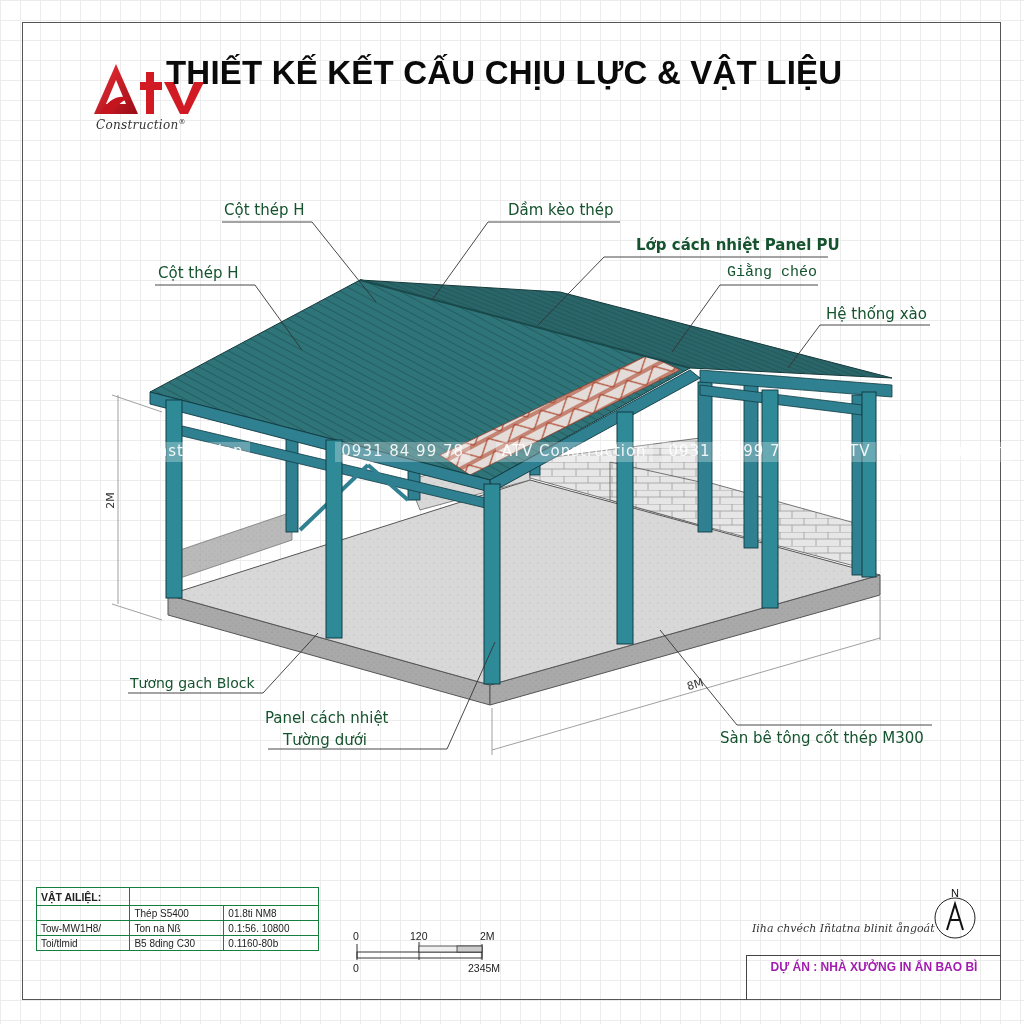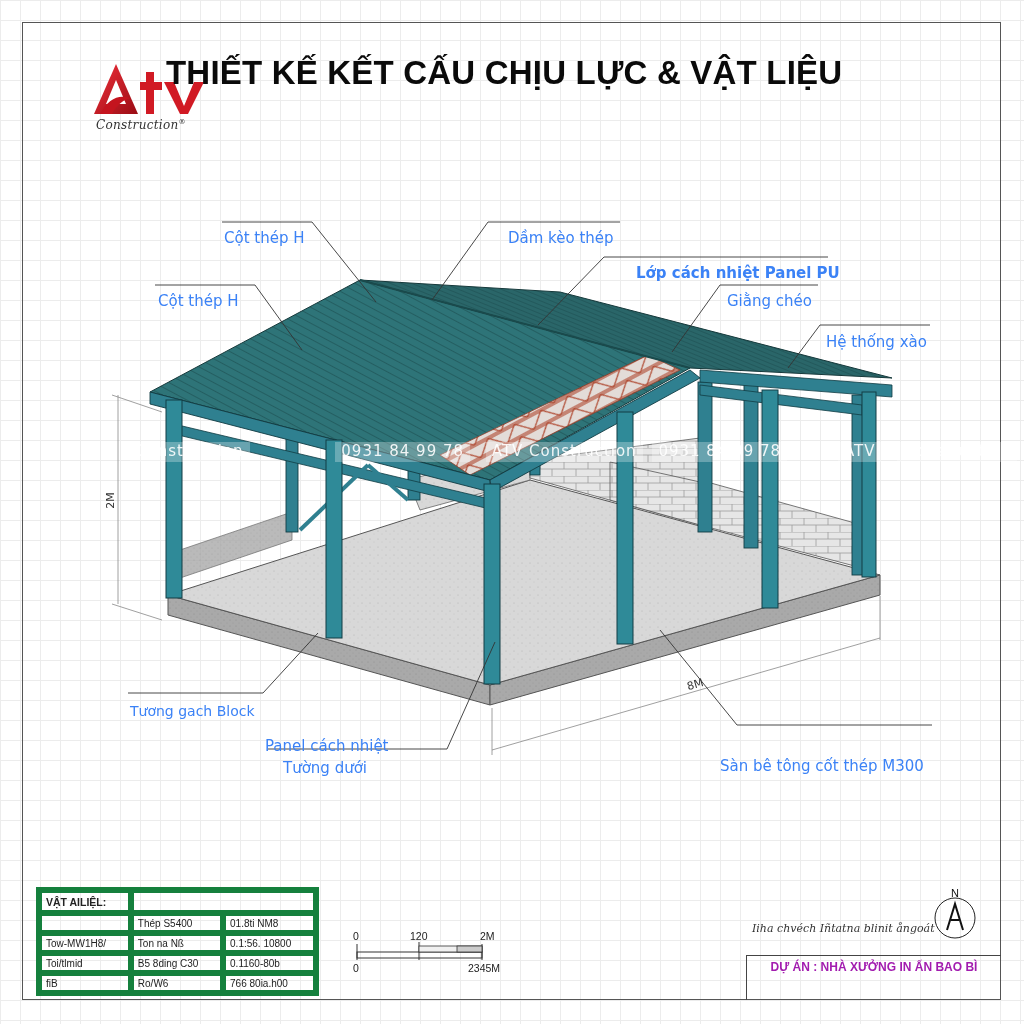--- a/index.html
+++ b/index.html
@@ -21,37 +21,36 @@
   .logo-word {
     position:absolute; left:6px; top:56px; font-family:"DejaVu Serif", serif;
     font-style:italic; font-size:12px; color:#333; letter-spacing:0.3px;
   }
   .title {
     position:absolute; left:166px; top:54px; font-family:"Liberation Sans", sans-serif;
     font-weight:bold; font-size:33px; letter-spacing:0.2px; color:#0a0a0a; white-space:nowrap;
   }
   .drawing { position:absolute; left:0; top:0; width:1024px; height:1024px; }
   .callout {
-    position:absolute; font-family:"DejaVu Sans", sans-serif; font-size:15px; color:#3b82f6;
+    position:absolute; font-family:"DejaVu Sans", sans-serif; font-size:15px; color:#14532d;
     white-space:nowrap;
-    margin-top:28px;
   }
   .callout.small { font-size:14px; }
   .watermark {
     position:absolute; left:0; top:442px; width:1024px; height:26px;
     font-family:"DejaVu Sans", sans-serif; font-size:15px; color:rgba(255,255,255,0.9);
     white-space:nowrap; letter-spacing:1px; overflow:hidden;
   }
   .wm-band { background:rgba(255,255,255,0.28); padding:2px 6px; }
   .dim-label { position:absolute; font-size:11px; color:#333; }
   .materials {
     position:absolute; left:36px; top:887px; width:283px; border-collapse:collapse;
     font-family:"Liberation Sans", sans-serif; font-size:10px; color:#222;
   }
-  .materials td { border:6px solid #15803d; height:14px; padding:0 4px; white-space:nowrap; }
+  .materials td { border:1px solid #15803d; height:14px; padding:0 4px; white-space:nowrap; }
   .materials .head td { height:17px; font-weight:bold; font-size:10.5px; }
   .scale { position:absolute; left:352px; top:930px; width:140px; height:45px; }
   .scale-label { position:absolute; font-size:10.5px; color:#222; font-family:"Liberation Sans", sans-serif; }
   .note {
     position:absolute; left:752px; top:922px; font-family:"DejaVu Serif", serif;
     font-style:italic; font-size:11px; color:#333; white-space:nowrap;
   }
   .compass { position:absolute; left:930px; top:890px; width:50px; height:50px; }
   .project-box {
     position:absolute; left:746px; top:955px; width:255px; height:45px;
@@ -187,36 +186,36 @@
     <polyline points="128,693 263,693 318,633"></polyline>
     <polyline points="268,749 447,749 495,642"></polyline>
     <polyline points="932,725 737,725 660,630"></polyline>
   </g>
 </svg>
 
 <div class="callout" style="left:224px; top:201px;">Cột thép H</div>
 <div class="callout" style="left:158px; top:264px;">Cột thép H</div>
 <div class="callout" style="left:508px; top:201px;">Dầm kèo thép</div>
 <div class="callout" style="left:636px; top:236px;font-weight:bold;">Lớp cách nhiệt Panel PU</div>
-<div class="callout" style="left:727px; top:264px;">Giằng chéo</div>
+<div class="callout" style="left:727px; top:264px;font-family:Liberation Mono, monospace;">Giằng chéo</div>
 <div class="callout" style="left:826px; top:305px;">Hệ thống xào</div>
 <div class="callout small" style="left:130px; top:675px;">Tương gach Block</div>
 <div class="callout" style="left:265px; top:709px;">Panel cách nhiệt</div>
 <div class="callout" style="left:283px; top:731px;">Tường dưới</div>
 <div class="callout" style="left:720px; top:729px;">Sàn bê tông cốt thép M300</div>
 
 <div class="dim-label" style="left:102px; top:494px; transform:rotate(-90deg);">2M</div>
 <div class="dim-label" style="left:687px; top:678px; transform:rotate(-16deg);">8M</div>
 
 <div class="watermark">
   <span style="margin-left:130px;" class="wm-band">Construction</span>
   <span style="margin-left:80px;" class="wm-band">0931 84 99 78</span>
-  <span style="margin-left:10px;" class="wm-band">ATV Construction</span>
+  <span style="margin-left:20px;" class="wm-band">ATV Construction</span>
   <span style="margin-left:4px;" class="wm-band">0931 84 99 78</span>
-  <span style="margin-left:45px;" class="wm-band">ATV</span>
+  <span style="margin-left:30px;" class="wm-band">ATV</span>
   <span style="margin-left:10px;" class="wm-band">Construction</span>
 </div>
 
 <table class="materials">
   <tbody>
       <tr class="head">
     <td>VẬT AILIỆL:</td>
     <td colspan="2"></td>
   </tr>
   <tr>
@@ -226,25 +225,20 @@
   </tr>
   <tr>
     <td>Tow-MW1H8/</td>
     <td>Ton na Nß</td>
     <td>0.1:56. 10800</td>
   </tr>
   <tr>
     <td>Toi/tlmid</td>
     <td>B5 8ding C30</td>
     <td>0.1160-80b</td>
-  </tr>
-  <tr>
-    <td>fiB</td>
-    <td>Ro/W6</td>
-    <td>766 80ia.h00</td>
   </tr>
 </tbody>
   </table>
 
 <div class="scale">
   <span class="scale-label" style="left:1px; top:0px;">0</span>
   <span class="scale-label" style="left:58px; top:0px;">120</span>
   <span class="scale-label" style="left:128px; top:0px;">2M</span>
   <svg style="position:absolute; left:0; top:10px;" width="140" height="22">
     <line x1="5" y1="4" x2="5" y2="20" stroke="#333" stroke-width="1"></line>

